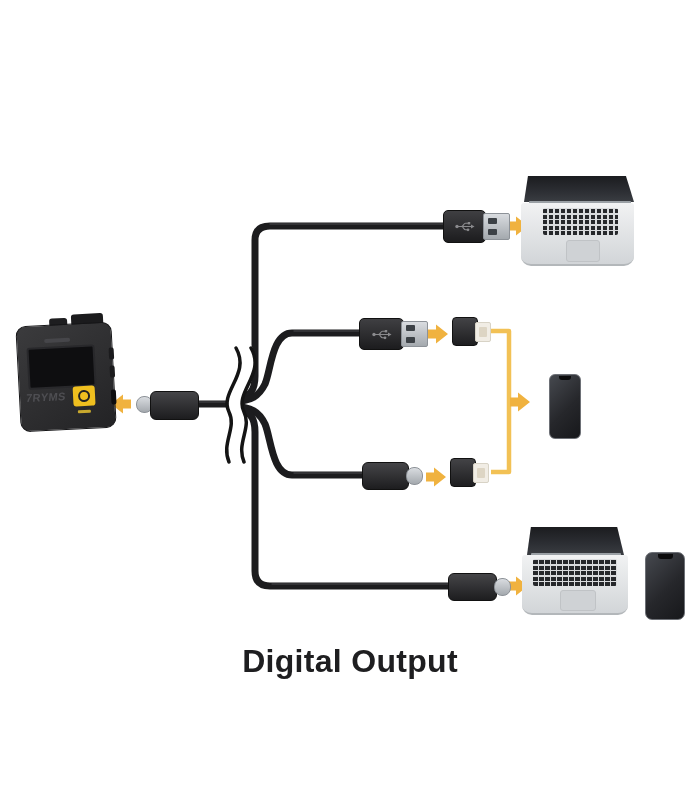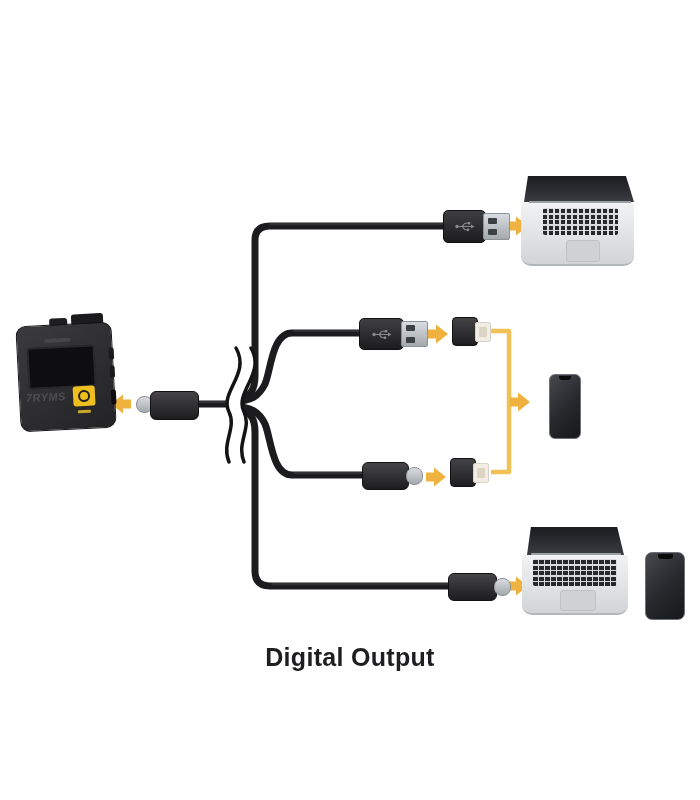--- a/index.html
+++ b/index.html
@@ -63,21 +63,21 @@
   .tp2{left:560px;top:590px;width:34px;height:19px;}
   
   .phone{background:linear-gradient(135deg,#46494f 0%,#26272b 55%,#17181b 100%);
          border:1px solid #6d7076;display:flex;justify-content:center;}
   .phone-notch{background:#0b0b0c;border-radius:0 0 3px 3px;}
   .phone-mid{left:549px;top:374px;width:30px;height:63px;border-radius:6px;}
   .phone-mid .phone-notch{width:12px;height:4px;margin-top:1px;}
   .phone-br{left:645px;top:552px;width:38px;height:66px;border-radius:7px;}
   .phone-br .phone-notch{width:15px;height:5px;margin-top:1px;}
   
-  .caption{left:0;top:643px;width:700px;text-align:center;font-size:25px;font-weight:bold;
+  .caption{left:0;top:643px;width:700px;text-align:center;font-size:32px;font-weight:bold;
            color:#1e1e20;letter-spacing:0.3px;}
   svg.wires{left:0;top:0;width:700px;height:800px;}
 </style>
 </head>
 <body>
 
 <div class="stage">
 
   <svg class="wires abs" viewBox="0 0 700 800" xmlns="http://www.w3.org/2000/svg">
     <g fill="none" stroke="#1c1c1e" stroke-width="7" stroke-linecap="round" stroke-linejoin="round">

